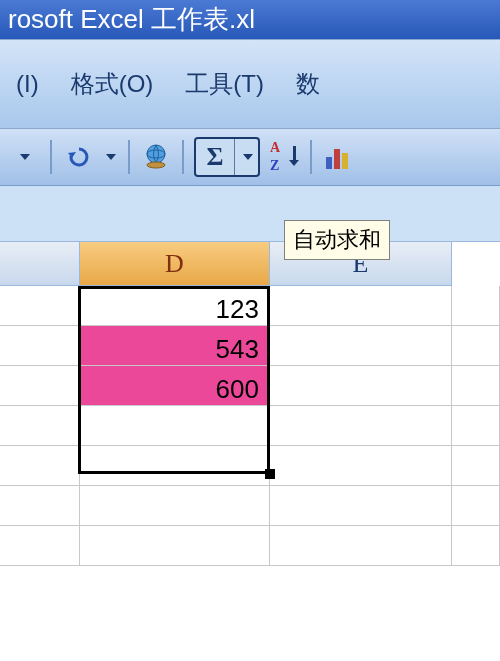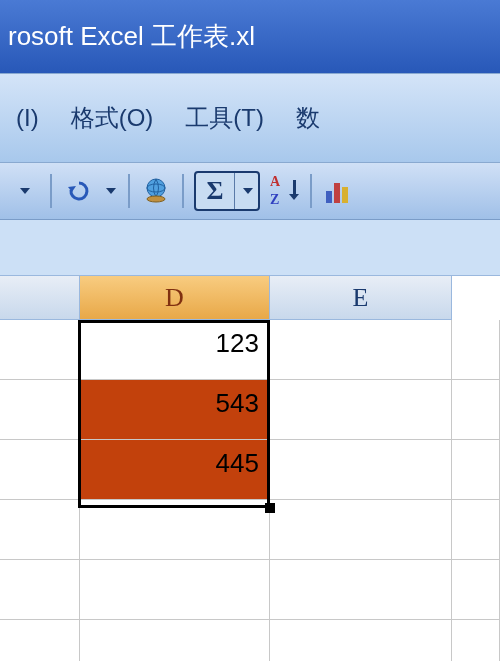--- a/index.html
+++ b/index.html
@@ -8,21 +8,21 @@
       font-size: 22px;
       background: #fff;
       width: 500px;
       height: 661px;
       overflow: hidden;
       position: relative;
     }
     .titlebar {
       background: linear-gradient(#4a7ad4, #2858b8);
       color: #fff;
-      padding: 19px 8px;
+      padding: 2px 8px;
       font-size: 26px;
       font-family: Verdana, sans-serif;
       white-space: nowrap;
     }
     .menubar {
       background: linear-gradient(#d4e4f8, #a8c8ec);
       padding: 24px 6px;
       border-top: 1px solid #89a9d0;
       border-bottom: 1px solid #89a9d0;
       white-space: nowrap;
@@ -101,21 +101,21 @@
     }
     .formulabar-area {
       background: #cce0f6;
       height: 56px;
       border-bottom: 1px solid #9ab8de;
     }
     .grid {
       position: relative;
       background: #fff;
     }
-    .row { display: flex; height: 60px; }
+    .row { display: flex; height: 40px; }
     .colh {
       background: linear-gradient(#e8eef6, #c8d8ec);
       border-right: 1px solid #9ab8de;
       border-bottom: 1px solid #9ab8de;
       text-align: center;
       line-height: 44px;
       font-size: 26px;
       font-family: "SimSun", serif;
       color: #1a3a6e;
     }
@@ -135,21 +135,21 @@
     }
     .w0 { width: 80px; }
     .wD { width: 190px; }
     .wE { width: 182px; }
     .wF { width: 48px; }
     .selbox {
       position: absolute;
       border: 3px solid #000;
       pointer-events: none;
     }
-    .selcell { background: #c2410c; text-align: right; }
+    .selcell { background: #ec4899; text-align: right; }
     .activecell { background: #fff; }
     .fillhandle {
       position: absolute;
       width: 10px; height: 10px;
       background: #000;
     }
     .tooltip {
       position: absolute;
       background: #fffde8;
       border: 1px solid #808080;
@@ -243,20 +243,23 @@
       <rect x="3" y="14" width="6" height="12" fill="#4060c0"></rect>
       <rect x="11" y="6" width="6" height="20" fill="#c04040"></rect>
       <rect x="19" y="10" width="6" height="16" fill="#d8b030"></rect>
     </svg>
   </span>
 </div>
 
 <div class="formulabar-area"></div>
 
 <div class="grid">
+  <div class="tooltip" style="left:284px; top:-22px;">
+    <span>自动求和</span>
+  </div>
 
   <div class="row" style="height:44px">
     <div class="colh w0"></div>
     <div class="colh wD sel">
       <span>D</span>
     </div>
     <div class="colh wE">
       <span>E</span>
     </div>
   </div>
@@ -273,21 +276,21 @@
     <div class="cell w0"></div>
     <div class="cell wD selcell">
       <span>543</span>
     </div>
     <div class="cell wE"></div>
     <div class="cell wF"></div>
   </div>
   <div class="row">
     <div class="cell w0"></div>
     <div class="cell wD selcell">
-      <span>445</span>
+      <span>600</span>
     </div>
     <div class="cell wE"></div>
     <div class="cell wF"></div>
   </div>
   <div class="row">
     <div class="cell w0"></div>
     <div class="cell wD"></div>
     <div class="cell wE"></div>
     <div class="cell wF"></div>
   </div>

